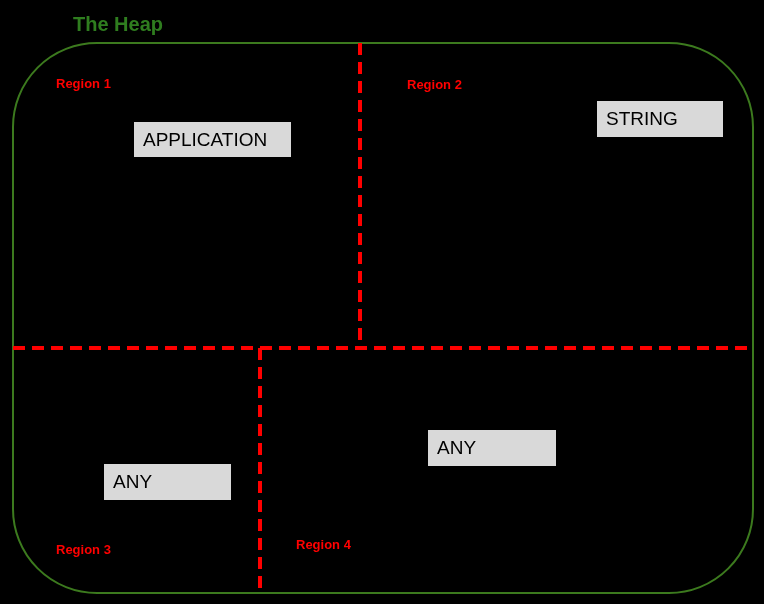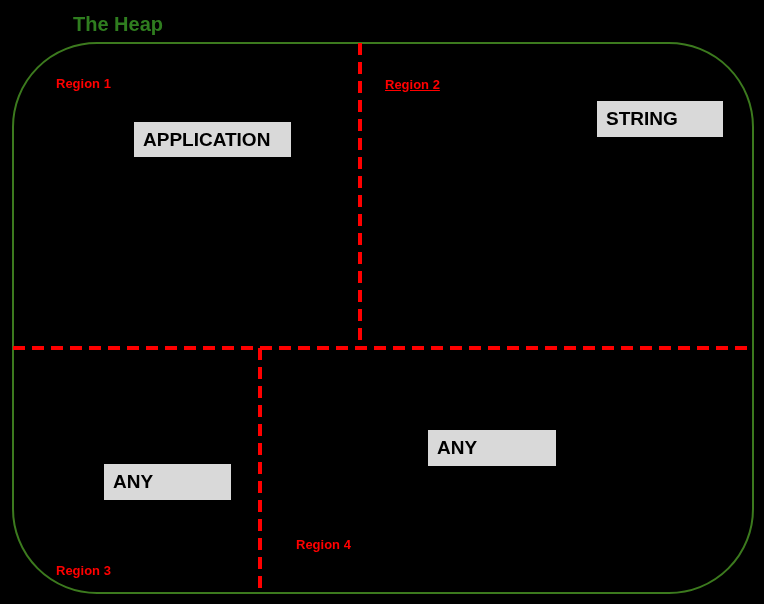--- a/index.html
+++ b/index.html
@@ -54,34 +54,33 @@
     stroke-dasharray: 12 7;
   }
   .region-label {
     position: absolute;
     font-size: 13px;
     font-weight: bold;
     color: var(--region-label-red);
     white-space: nowrap;
   }
   .region-1-label { left: 56px;  top: 76px;  }
-  .region-2-label { left: 385px; top: 77px; text-decoration: underline;  }
-  .region-3-label { left: 56px;  top: 563px; }
+  .region-2-label { left: 407px; top: 77px;  }
+  .region-3-label { left: 56px;  top: 542px; }
   .region-4-label { left: 296px; top: 537px; }
   .obj-box {
     position: absolute;
     display: flex;
     align-items: center;
     padding-left: 9px;
     background: var(--box-fill);
     border: 1px solid var(--box-border);
     color: var(--box-text);
     font-size: 19px;
     white-space: nowrap;
-    font-weight: bold;
   }
   .box-application { left: 133px; top: 121px; width: 159px; height: 37px; }
   .box-string      { left: 596px; top: 100px; width: 128px; height: 38px; }
   .box-person      { left: 421px; top: 175px; width: 127px; height: 39px; }
   .box-any-r3      { left: 103px; top: 463px; width: 129px; height: 38px; }
   .box-any-r4      { left: 427px; top: 429px; width: 130px; height: 38px; }
 </style>
 </head>
 <body>
 

